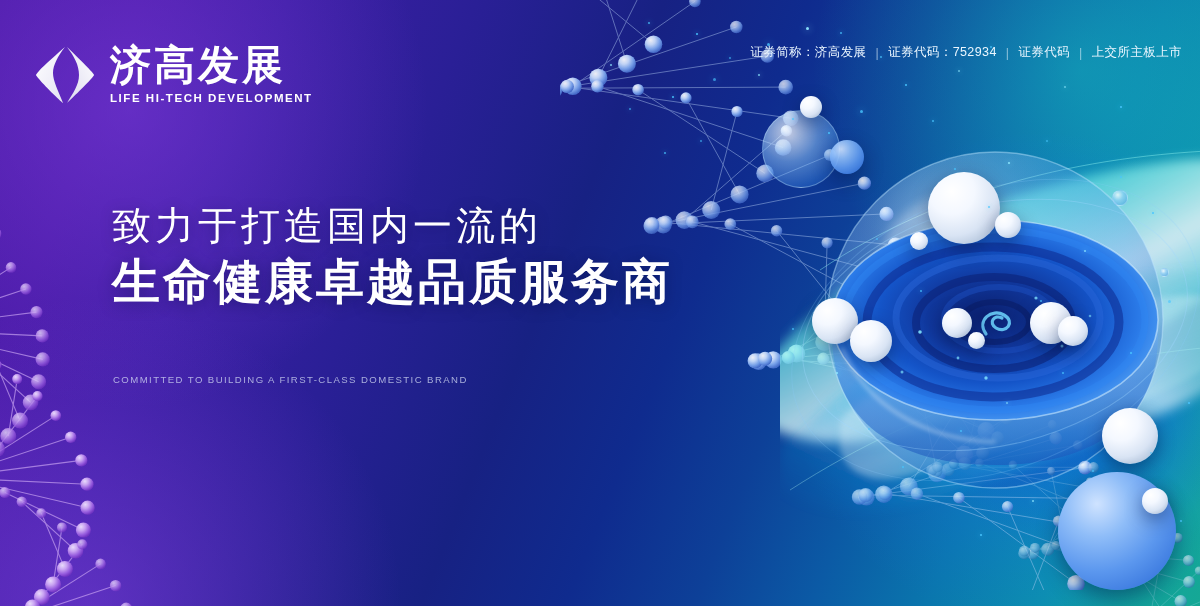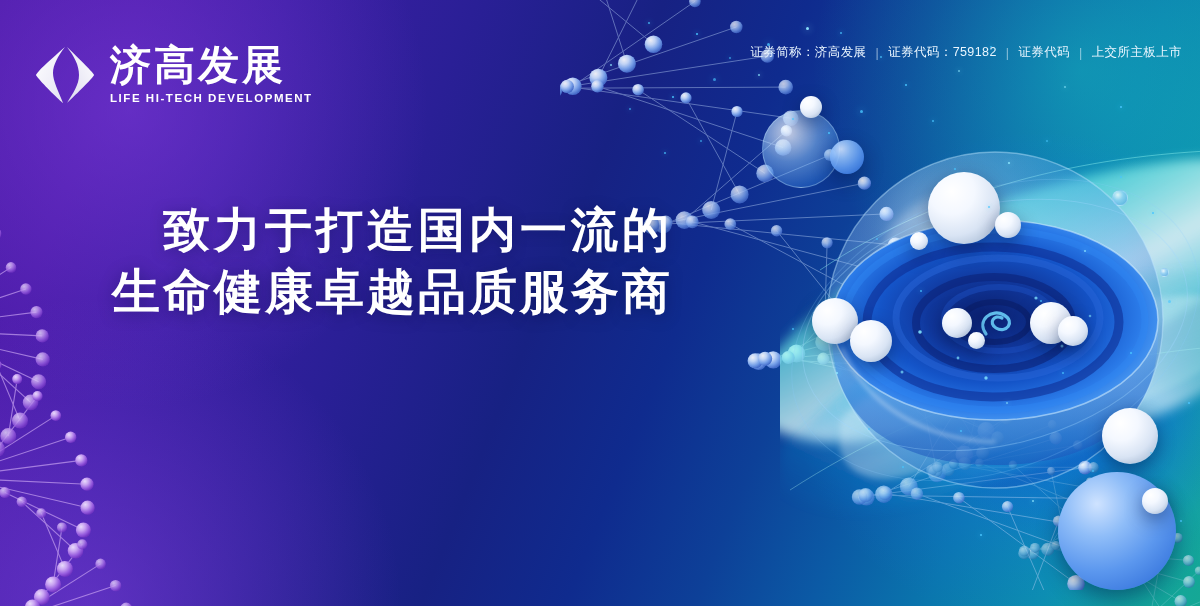--- a/index.html
+++ b/index.html
@@ -87,25 +87,24 @@
   .stock{
     position:absolute;right:18px;top:44px;
     display:flex;align-items:center;
     color:#eaf6ff;font-size:12.5px;letter-spacing:.4px;white-space:nowrap;
   }
   .stock .sep{opacity:.55;margin:0 9px;font-weight:300;}
 
   
   .headline{position:absolute;left:112px;top:203px;}
   .hl-1{
-    font-size:47px;line-height:1.16;color:#ffffff;
-    font-weight:700;letter-spacing:4px;white-space:nowrap;
+    font-size:39px;line-height:1.16;color:#ffffff;
+    font-weight:400;letter-spacing:4px;white-space:nowrap;
     font-family:"DejaVu Sans","Liberation Sans",sans-serif;
     text-shadow:0 2px 14px rgba(0,12,60,.35);
-    text-align:right;
   }
   .hl-2{
     margin-top:6px;
     font-size:48px;line-height:1.16;color:#ffffff;
     font-weight:700;letter-spacing:3px;white-space:nowrap;
     font-family:"Liberation Sans","DejaVu Sans",sans-serif;
     text-shadow:0 2px 16px rgba(0,12,60,.42);
   }
 
   
@@ -664,28 +663,29 @@
     </svg>
     <div class="logo-txt">
       <div class="logo-cn">济高发展</div>
       <div class="logo-en">LIFE HI-TECH DEVELOPMENT</div>
     </div>
   </div>
 
   <div class="stock">
     <span>证券简称：济高发展</span>
     <span class="sep">|</span>
-    <span>证券代码：759182</span>
+    <span>证券代码：752934</span>
     <span class="sep">|</span>
     <span>证券代码</span>
     <span class="sep">|</span>
     <span>上交所主板上市</span>
   </div>
 
   <div class="headline">
     <div class="hl-1">致力于打造国内一流的</div>
     <div class="hl-2">生命健康卓越品质服务商</div>
   </div>
 
   <div class="sub">
+    <div class="sub-line">COMMITTED TO BUILDING A FIRST-CLASS DOMESTIC BRAND</div>
   </div>
 
 </div>
 
 </body></html>

